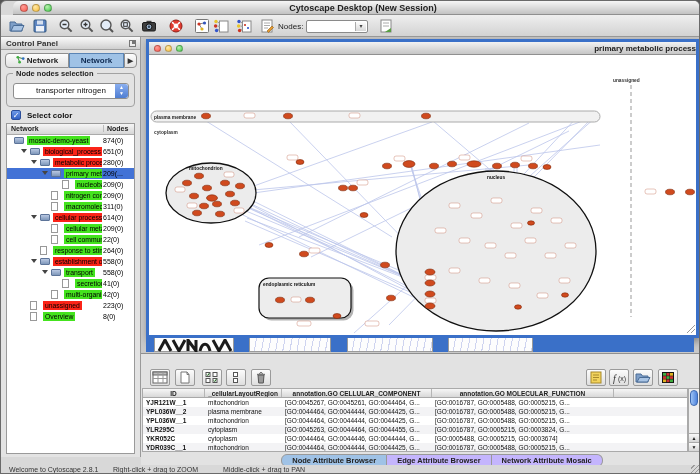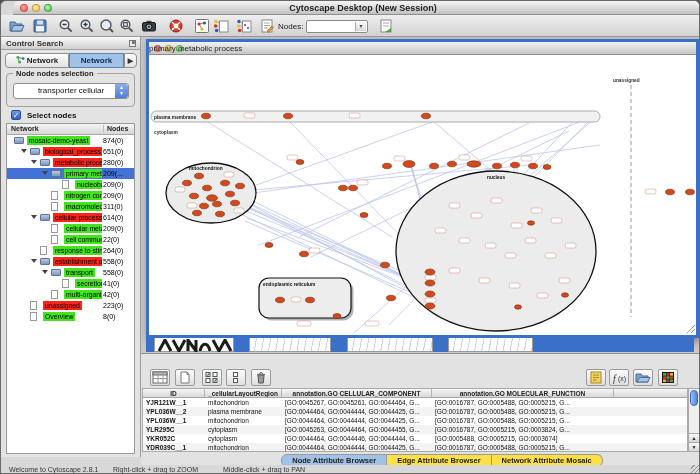--- a/index.html
+++ b/index.html
@@ -66,21 +66,21 @@
   .tlabel.green{background:var(--tree-green);}
   .tlabel.red{background:var(--tree-red);}
   .tcount{position:absolute;left:96px;top:1.5px;font-size:7px;color:#000;}
   
   #desktop{position:absolute;left:140px;top:36px;width:560px;height:316px;background:#c9c9c9;overflow:hidden;}
   #netwin{position:absolute;left:5px;top:2px;width:553px;height:299px;border:3px solid var(--window-frame-blue);
     box-shadow:2px 3px 8px rgba(0,0,0,.4);background:#fff;}
   .net-titlebar{position:relative;height:13px;background:linear-gradient(#f2f2f2,#c6c6c6);border-bottom:1px solid #909090;}
   .net-titlebar .tl{top:3px;width:7px;height:7px;}
   .net-titlebar .tl.red{left:5px;} .net-titlebar .tl.yellow{left:16px;} .net-titlebar .tl.green{left:27px;}
-  .net-title{position:absolute;left:0;right:0;top:1.5px;text-align:left;font-size:8px;font-weight:400;color:#222;}
+  .net-title{position:absolute;left:0;right:0;top:1.5px;text-align:right;font-size:8px;font-weight:700;color:#222;}
   .canvas{position:relative;width:547px;height:280px;background:#fff;overflow:hidden;}
   .canvas svg{display:block;}
   
   #strip{position:absolute;left:0;top:301px;width:560px;height:14px;}
   .seg{position:absolute;top:0;height:14px;}
   .seg.blue{background:var(--window-frame-blue);}
   .seg.white{background:#fdfdfd;border:1px solid #9a9a9a;border-top:none;}
   .seg.faint{background-image:repeating-linear-gradient(100deg,transparent 0 6px,rgba(120,135,215,.35) 6px 7px);}
   
   #data-panel{position:absolute;left:140px;top:352px;width:560px;height:112px;background:#e2e2e2;border-top:1px solid #8f8f8f;}
@@ -97,21 +97,21 @@
   .dcell{font-size:6.5px;color:#111;line-height:9px;padding-left:3px;overflow:hidden;white-space:nowrap;flex-shrink:0;}
   .dcell.id{font-weight:bold;}
   .dt-scroll{position:absolute;left:547px;top:34px;width:12px;height:64px;background:#eee;border:1px solid #aaa;}
   .dt-thumb{position:absolute;left:1px;top:1px;width:8px;height:16px;border-radius:4px;
     background:linear-gradient(90deg,#9cc2f5,#4f84dd);border:.5px solid #3c68b0;}
   .dt-arr{position:absolute;left:0;width:10px;height:9px;background:linear-gradient(#fafafa,#d6d6d6);
     border-top:1px solid #aaa;font-size:5px;text-align:center;line-height:9px;color:#222;}
   .dt-arr.up{bottom:9px;} .dt-arr.down{bottom:0;}
   #dp-tabs{position:absolute;left:0;right:0;top:100px;height:13px;text-align:center;white-space:nowrap;}
   .dtab{display:inline-block;height:13px;line-height:12px;font-size:7.5px;font-weight:bold;color:#222;
-    padding:0 10px;background:#fde047;border:1px solid #999;border-left:none;vertical-align:top;}
+    padding:0 10px;background:#c4b5fd;border:1px solid #999;border-left:none;vertical-align:top;}
   .dtab:first-child{border-left:1px solid #999;border-radius:6px 0 0 6px;}
   .dtab:last-child{border-radius:0 6px 6px 0;}
   .dtab.active{background:var(--tab-active-blue);margin-left:42px;}
   
   #statusbar{position:absolute;left:0;top:464px;width:700px;height:10px;background:#d8d8d8;}
   .status-text{position:absolute;top:1px;font-size:7px;color:#333;white-space:nowrap;}
   .grip{position:absolute;right:1px;bottom:1px;width:9px;height:9px;
     background:repeating-linear-gradient(135deg,transparent 0 2px,#9a9a9a 2px 3px);}
 </style>
 </head>
@@ -239,41 +239,41 @@
       <svg viewBox="0 0 16 16">
           <rect x="3" y="2" width="10" height="12" fill="#fff" stroke="#888"></rect>
           <line x1="5" y1="5" x2="11" y2="5" stroke="#aaa"></line>
           <line x1="5" y1="8" x2="11" y2="8" stroke="#aaa"></line>
           <path d="M7,14 L13,14 L13,10 Z" fill="#58a042"></path>
         </svg>
       </span>
   </div>
 
   <div id="control-panel">
-    <div class="panel-title"><span>Control Search</span>
+    <div class="panel-title"><span>Control Panel</span>
       <span class="float-icon"></span></div>
     <div class="cp-tabs">
       <span class="cp-tab network"><svg class="net-tab-icon" viewBox="0 0 10 10">
             <line x1="2" y1="2.5" x2="7.5" y2="4" stroke="#2f7a2f"></line>
             <line x1="2" y1="2.5" x2="4" y2="8" stroke="#2f7a2f"></line>
             <circle cx="2" cy="2.5" r="1.5" fill="#3fae3f"></circle>
             <circle cx="8" cy="4" r="1.5" fill="#2f6fbf"></circle>
             <circle cx="4" cy="8" r="1.5" fill="#3fae3f"></circle>
           </svg><span>Network</span></span>
       <span class="cp-tab mosaic">Network</span>
       <span class="cp-tab more">▶</span>
     </div>
     <div class="cp-group">
       <span class="cp-group-label">Node nodes selection</span>
-      <span class="dropdown"><span>transporter cellular</span>
+      <span class="dropdown"><span>transporter nitrogen</span>
         <span class="dd-arrows">▲<br>▼</span></span>
     </div>
     <div class="cp-check">
       <span class="checkbox">✓</span>
-      <span class="cp-check-label">Select nodes</span>
+      <span class="cp-check-label">Select color</span>
     </div>
     <div class="treewrap">
       <div class="tree-header">
         <span class="h1">Network</span>
         <span class="h2">Nodes</span>
       </div>
       <div id="tree-body">
           <div class="trow">
             <span class="ticon folder" style="left: 7px;"></span>
             <span class="tlabel green" style="left: 20px; max-width: 75px;">mosaic-demo-yeast</span>

